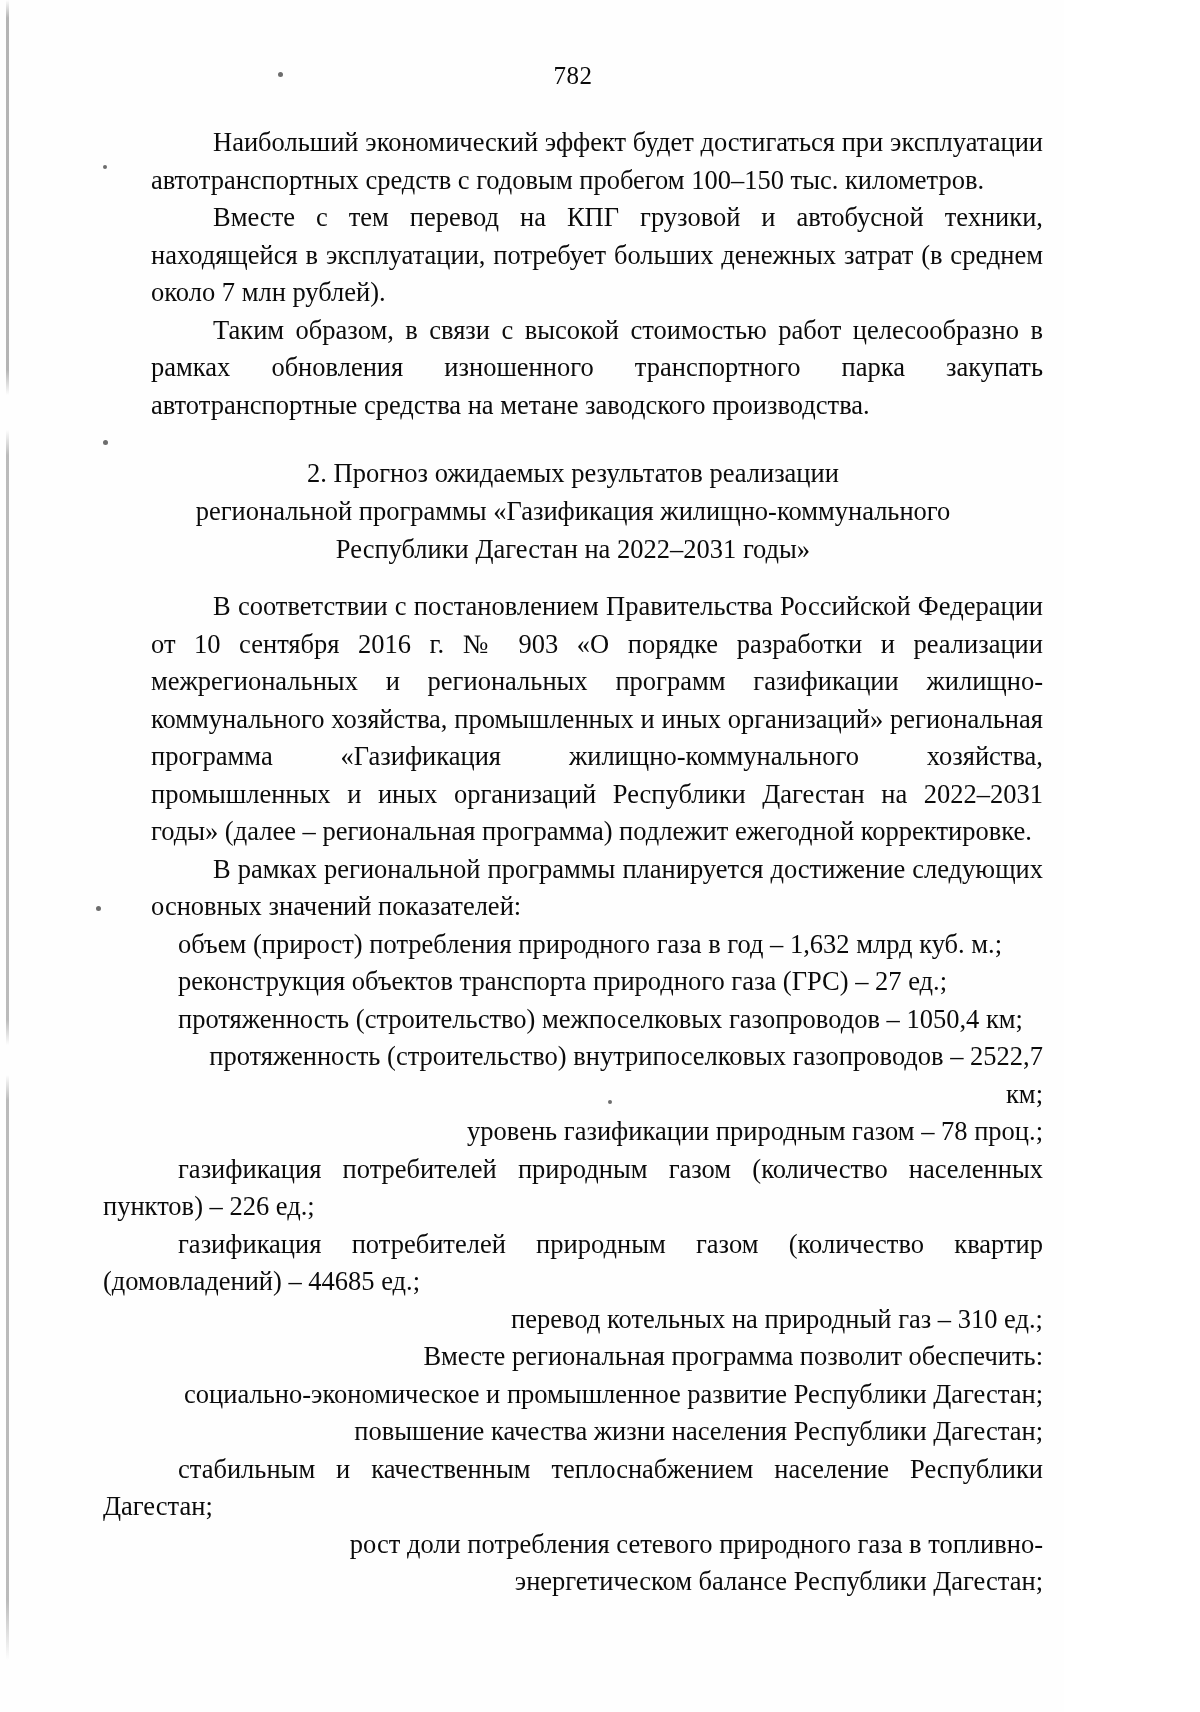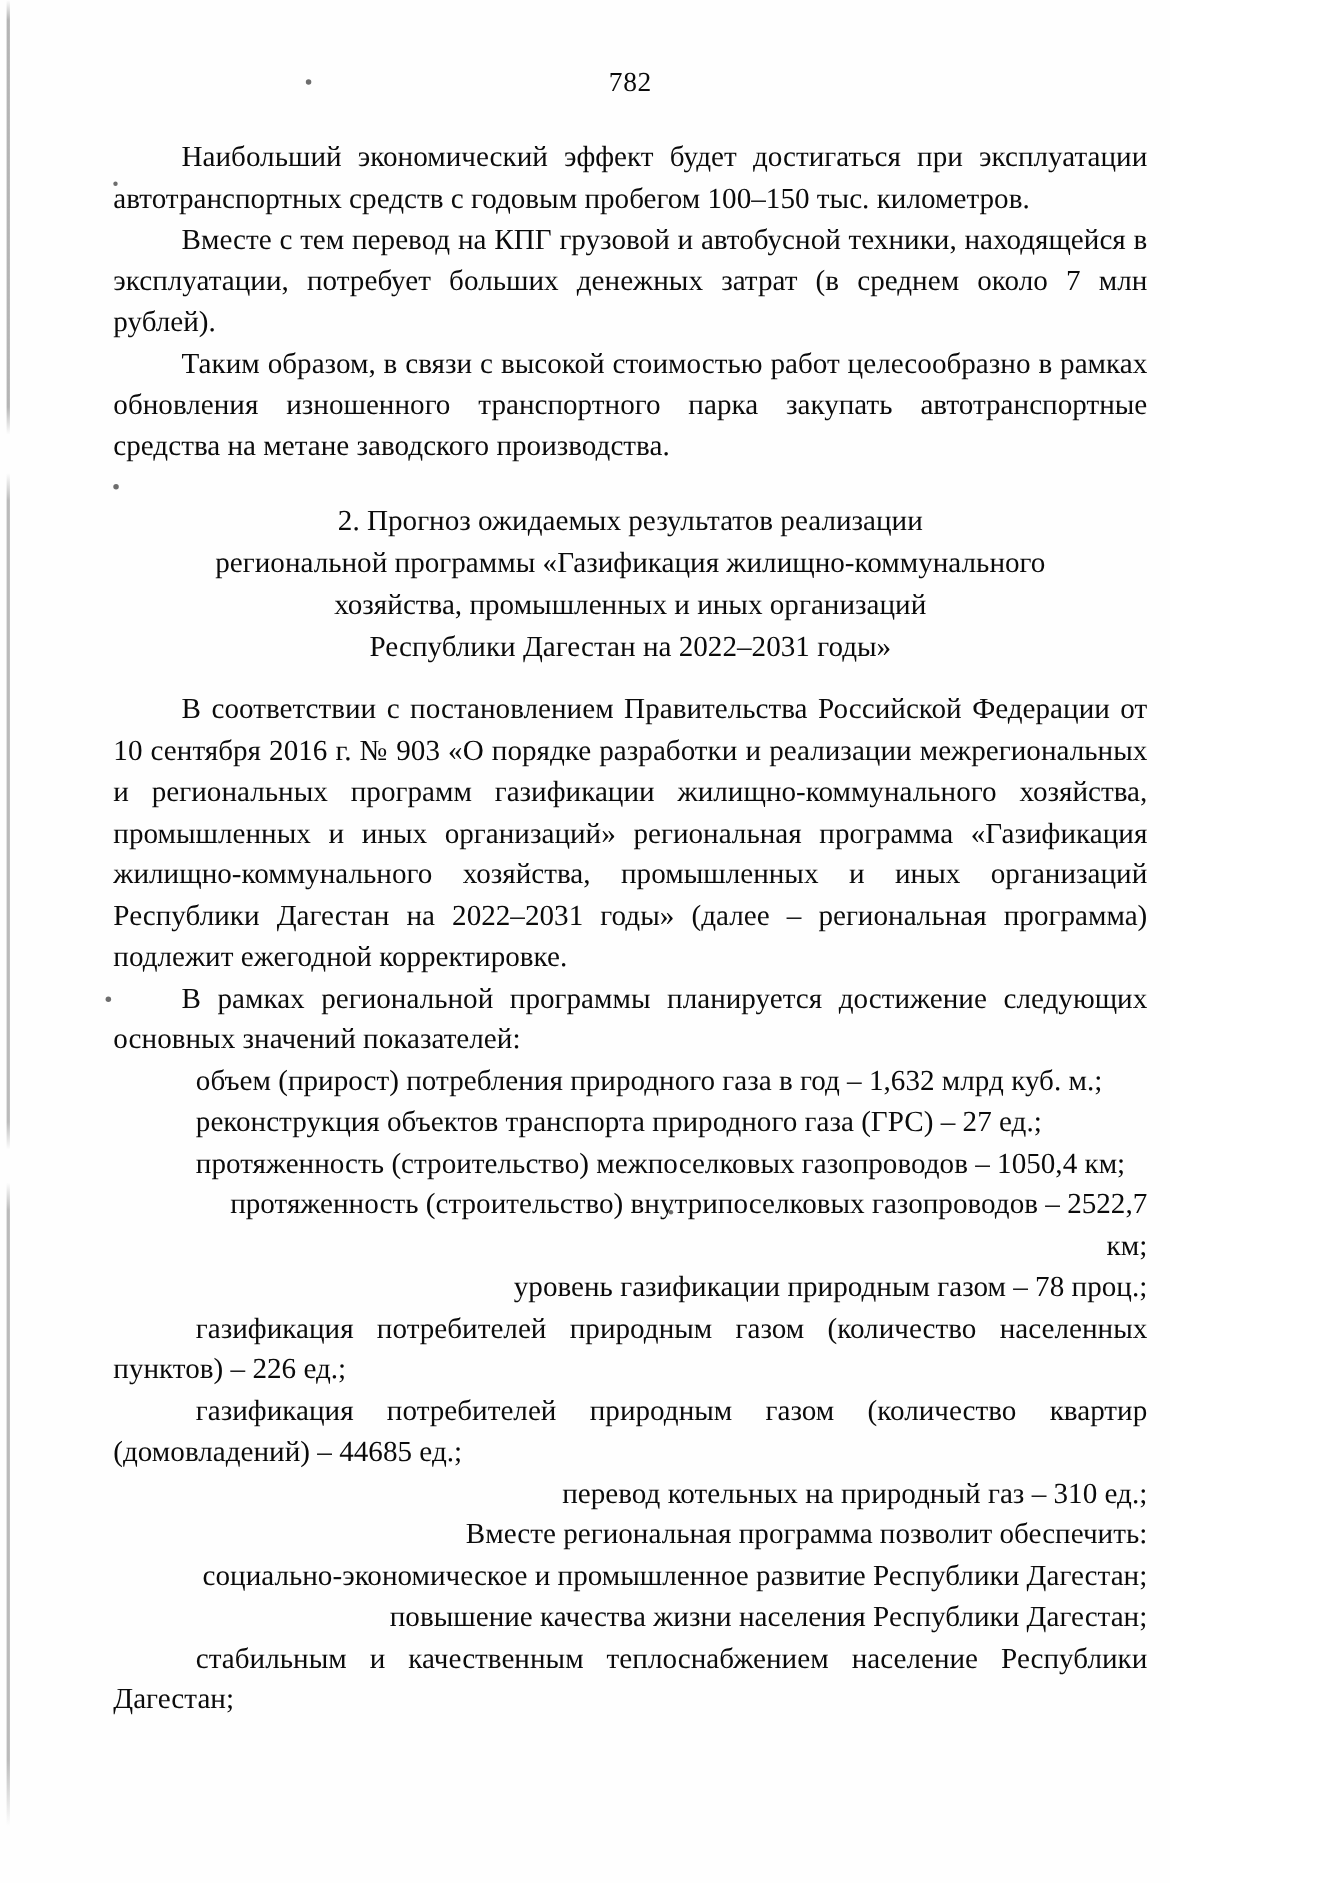--- a/index.html
+++ b/index.html
@@ -63,20 +63,21 @@
   p {
     margin: 0;
     font-size: 26.5px;
     line-height: 37.5px;
     text-align: justify;
     text-justify: inter-word;
     hyphens: none;
   }
   .indent {
     text-indent: 62px;
+    margin-left: 48px;
   }
   .indent-sub {
     text-indent: 75px;
   }
   .body-start {
     margin-top: 34px;
   }
   .heading {
     text-align: center;
     font-weight: normal;
@@ -110,36 +111,36 @@
 
     <div class="body-start">
       <p class="indent">Наибольший экономический эффект будет достигаться при эксплуатации автотранспортных средств с годовым пробегом 100–150 тыс. километров.</p>
       <p class="indent">Вместе с тем перевод на КПГ грузовой и автобусной техники, находящейся в эксплуатации, потребует больших денежных затрат (в среднем около 7 млн рублей).</p>
       <p class="indent">Таким образом, в связи с высокой стоимостью работ целесообразно в рамках обновления изношенного транспортного парка закупать автотранспортные средства на метане заводского производства.</p>
     </div>
 
     <div class="heading">
       <div>2. Прогноз ожидаемых результатов реализации</div>
       <div>региональной программы «Газификация жилищно-коммунального</div>
-      <div>хозяйства, промышленных и иных организаций</div>
       <div>Республики Дагестан на 2022–2031 годы»</div>
     </div>
 
     <div>
       <p class="indent">В соответствии с постановлением Правительства Российской Федерации от 10 сентября 2016 г. № 903 «О порядке разработки и реализации межрегиональных и региональных программ газификации жилищно-коммунального хозяйства, промышленных и иных организаций» региональная программа «Газификация жилищно-коммунального хозяйства, промышленных и иных организаций Республики Дагестан на 2022–2031 годы» (далее – региональная программа) подлежит ежегодной корректировке.</p>
       <p class="indent">В рамках региональной программы планируется достижение следующих основных значений показателей:</p>
       <p class="indent-sub">объем (прирост) потребления природного газа в год – 1,632 млрд куб. м.;</p>
       <p class="indent-sub">реконструкция объектов транспорта природного газа (ГРС) – 27 ед.;</p>
       <p class="indent-sub">протяженность (строительство) межпоселковых газопроводов – 1050,4 км;</p>
       <p class="indent-sub last-line-left">протяженность (строительство) внутрипоселковых газопроводов – 2522,7 км;</p>
       <p class="indent-sub last-line-left">уровень газификации природным газом – 78 проц.;</p>
       <p class="indent-sub">газификация потребителей природным газом (количество населенных пунктов) – 226 ед.;</p>
       <p class="indent-sub">газификация потребителей природным газом (количество квартир (домовладений) – 44685 ед.;</p>
       <p class="indent-sub last-line-left">перевод котельных на природный газ – 310 ед.;</p>
       <p class="indent-sub last-line-left">Вместе региональная программа позволит обеспечить:</p>
       <p class="indent-sub last-line-left">социально-экономическое и промышленное развитие Республики Дагестан;</p>
       <p class="indent-sub last-line-left">повышение качества жизни населения Республики Дагестан;</p>
       <p class="indent-sub">стабильным и качественным теплоснабжением население Республики Дагестан;</p>
+      <p class="indent-sub last-line-left">рост доли потребления сетевого природного газа в топливно-энергетическом балансе Республики Дагестан;</p>
 
     </div>
 
   </div>
 </div>
 
 </body></html>

